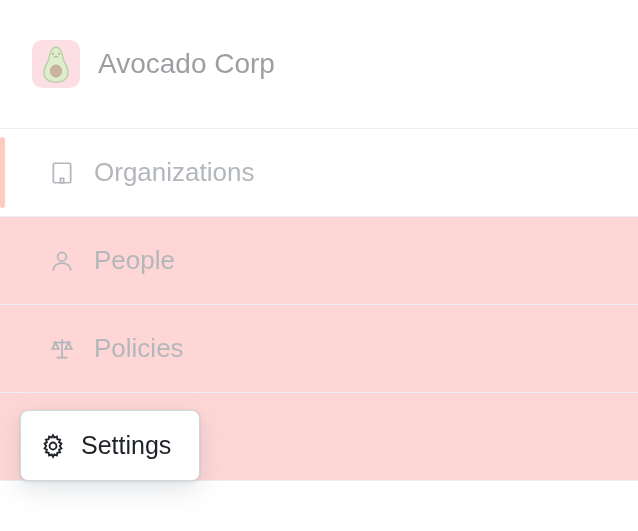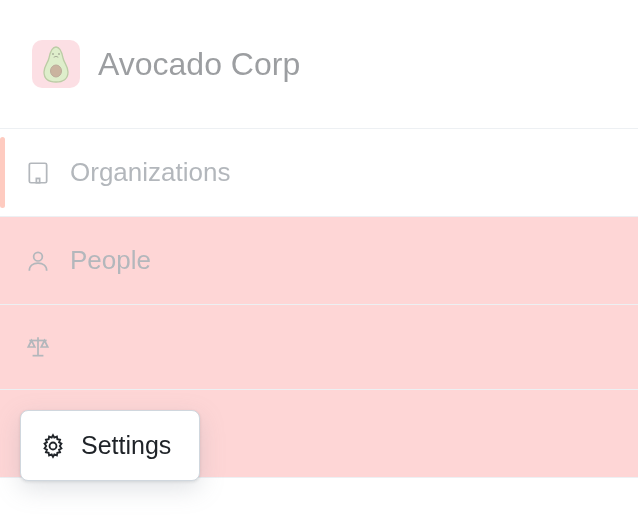--- a/index.html
+++ b/index.html
@@ -36,32 +36,32 @@
       display: flex;
       align-items: center;
       justify-content: center;
       flex-shrink: 0;
     }
     .avatar svg {
       width: 34px;
       height: 40px;
     }
     .org-title {
-      font-size: 32px;
+      font-size: 28px;
       font-weight: 400;
       color: #24292f;
     }
     .nav-list {
       border-top: 1px solid #d8dee4;
     }
     .nav-item {
       display: flex;
       align-items: center;
       gap: 18px;
-      padding: 28px 24px;
+      padding: 28px 48px;
       border-bottom: 1px solid #d8dee4;
       font-size: 26px;
       color: #57606a;
       background: #ffffff;
       position: relative;
     }
     .nav-item.dim {
       background: #fca5a5;
     }
     .nav-item.active::before {
@@ -174,20 +174,21 @@
   <div class="nav-item dim">
     <span class="icon">
       <svg viewBox="0 0 24 24">
         <line x1="12" y1="3" x2="12" y2="20"></line>
         <line x1="7" y1="20" x2="17" y2="20"></line>
         <line x1="4" y1="6" x2="20" y2="6"></line>
         <path d="M6 6 L3 12 L9 12 Z"></path>
         <path d="M18 6 L15 12 L21 12 Z"></path>
       </svg>
     </span>
+    <span>Policies</span>
   </div>
 
   <div class="nav-item dim">
     <span class="icon">
       <svg viewBox="0 0 24 24">
         <circle cx="12" cy="12" r="3"></circle>
         <path d="M12 2 L13.2 4.2 L15.6 3.3 L16 5.8 L18.5 6.2 L17.6 8.6 L19.8 9.8 L18.3 12 L19.8 14.2 L17.6 15.4 L18.5 17.8 L16 18.2 L15.6 20.7 L13.2 19.8 L12 22 L10.8 19.8 L8.4 20.7 L8 18.2 L5.5 17.8 L6.4 15.4 L4.2 14.2 L5.7 12 L4.2 9.8 L6.4 8.6 L5.5 6.2 L8 5.8 L8.4 3.3 L10.8 4.2 Z"></path>
       </svg>
     </span>
     <span>Settings</span>

